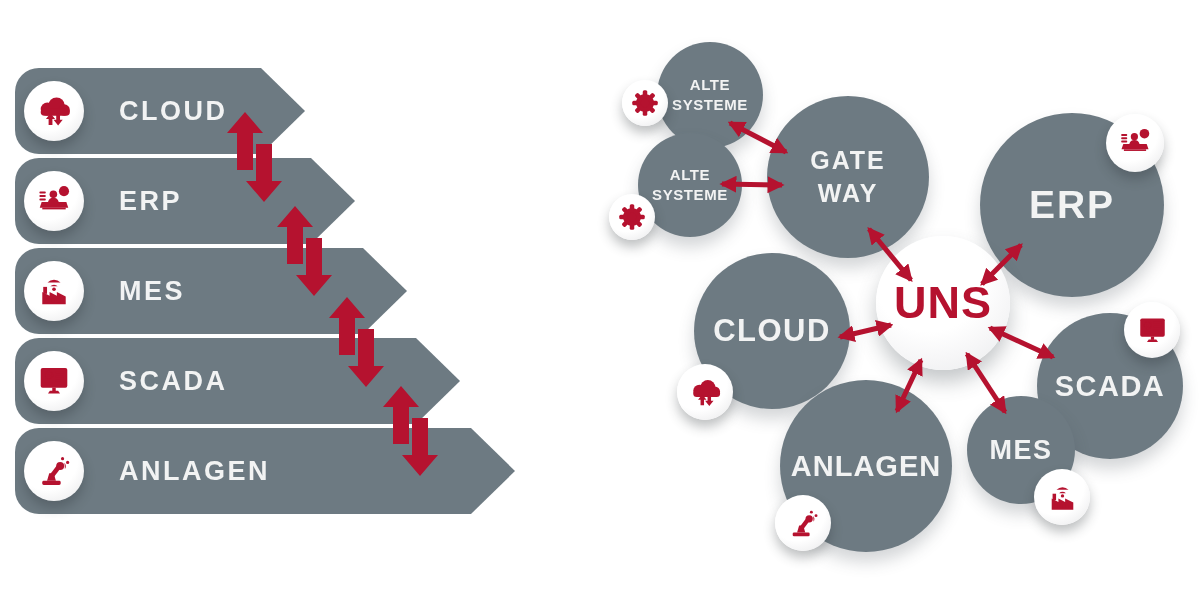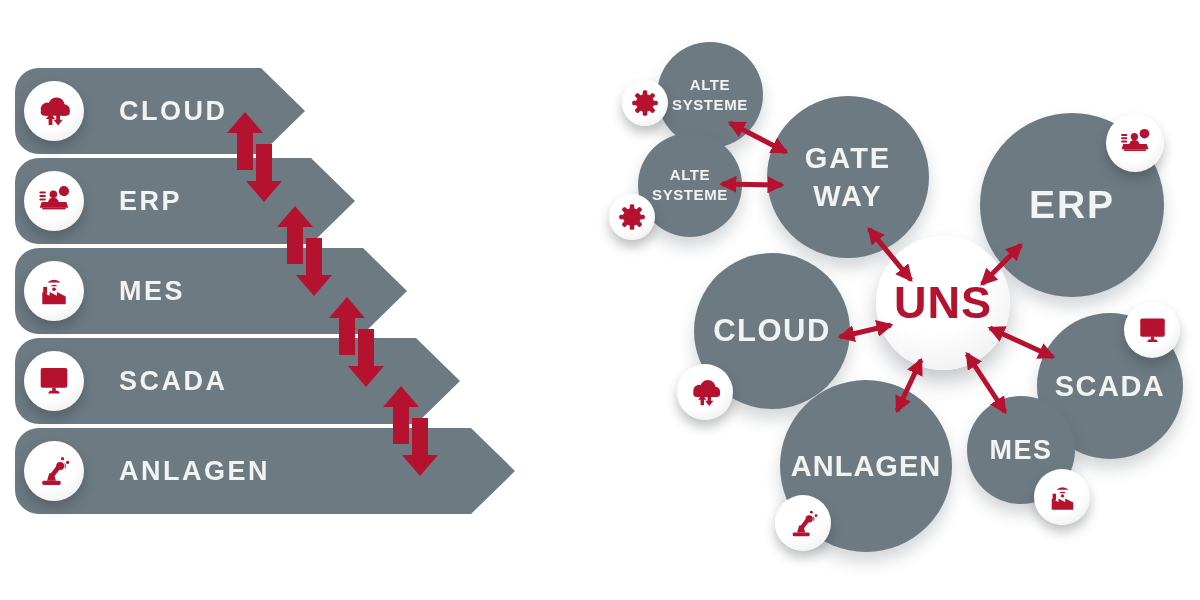--- a/index.html
+++ b/index.html
@@ -40,21 +40,21 @@
     color:var(--red);box-shadow:0 12px 20px rgba(60,70,76,.30);
   }
   
   #bar-cloud{top:68px;width:290px;} #bar-erp{top:158px;width:340px;}
   #bar-mes{top:248px;width:392px;} #bar-scada{top:338px;width:445px;}
   #bar-anlagen{top:428px;width:500px;}
   #badge-cloud-bar{top:81px;} #badge-erp-bar{top:171px;} #badge-mes-bar{top:261px;}
   #badge-scada-bar{top:351px;} #badge-anlagen-bar{top:441px;}
   #bub-as1{left:657px;top:42px;width:106px;height:106px;font-size:15px;letter-spacing:.6px;}
   #bub-as2{left:638px;top:133px;width:104px;height:104px;font-size:15px;letter-spacing:.6px;}
-  #bub-gateway{left:767px;top:96px;width:162px;height:162px;font-size:29px;letter-spacing:2px;}
+  #bub-gateway{left:767px;top:96px;width:162px;height:162px;font-size:25px;letter-spacing:2px;}
   #bub-erp{left:980px;top:113px;width:184px;height:184px;font-size:39px;letter-spacing:2px;}
   #bub-cloud{left:694px;top:253px;width:156px;height:156px;font-size:31px;letter-spacing:1.5px;}
   #bub-scada{left:1037px;top:313px;width:146px;height:146px;font-size:29px;letter-spacing:1.5px;}
   #bub-anlagen{left:780px;top:380px;width:172px;height:172px;font-size:29px;letter-spacing:1px;}
   #bub-mes{left:967px;top:396px;width:108px;height:108px;font-size:27px;letter-spacing:1.5px;}
   #bub-uns{left:876px;top:236px;width:134px;height:134px;font-size:45px;font-weight:800;letter-spacing:1px;}
   #badge-gear1{left:622px;top:80px;width:46px;height:46px;}
   #badge-gear2{left:609px;top:194px;width:46px;height:46px;}
   #badge-erp-r{left:1106px;top:114px;width:58px;height:58px;}
   #badge-scada-r{left:1124px;top:302px;width:56px;height:56px;}

